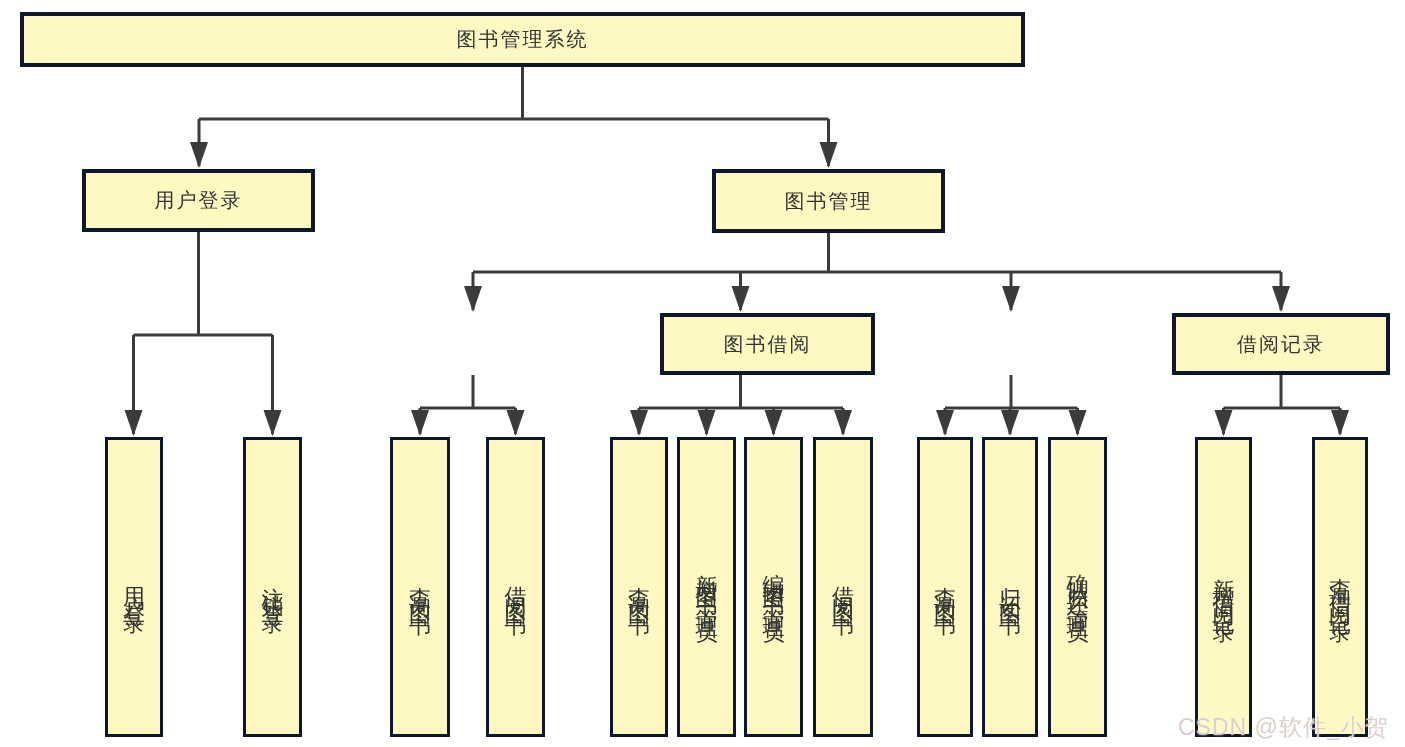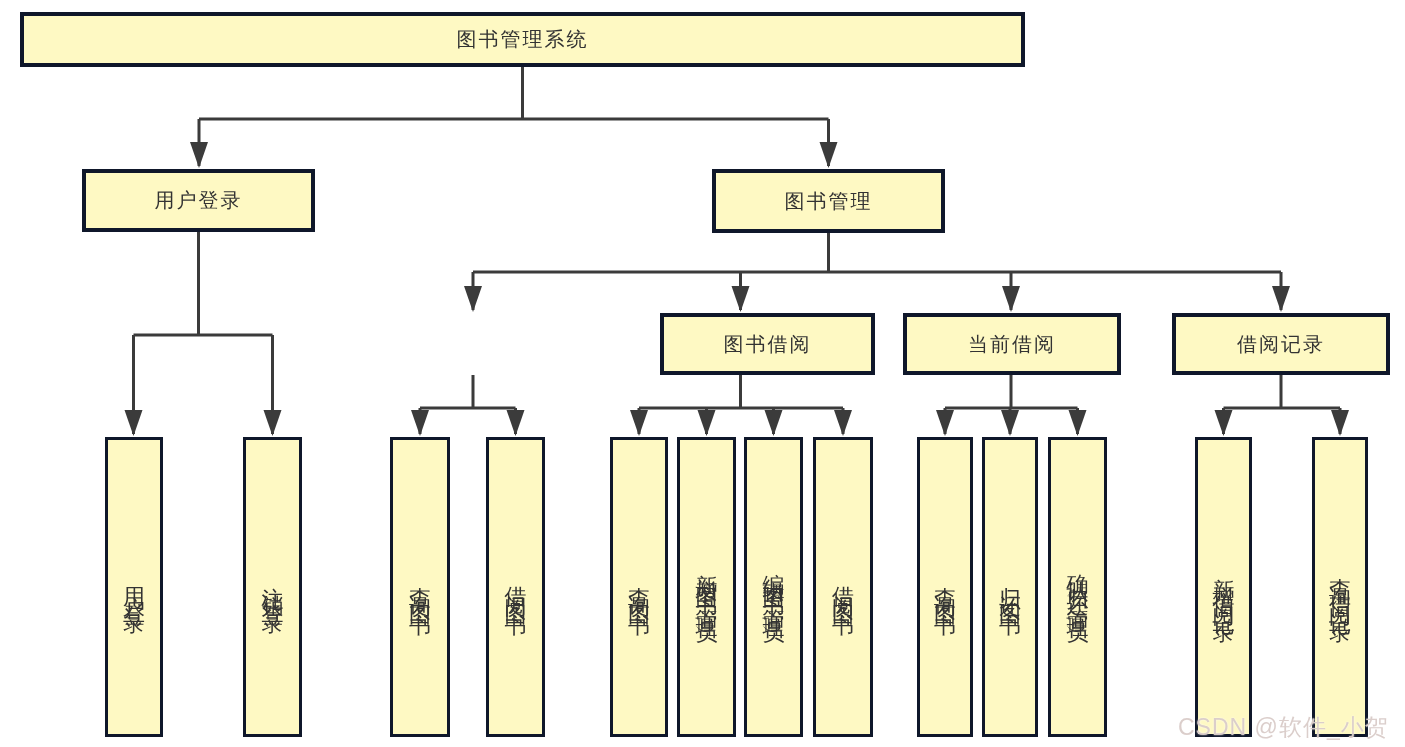--- a/index.html
+++ b/index.html
@@ -62,21 +62,20 @@
       <polygon points="1331,410 1349,410 1340,436"></polygon>
     </g>
   </svg>
 
   <div class="box" style="left:20px;top:12px;width:1005px;height:55px;">图书管理系统</div>
 
   <div class="box lvl" style="left:82px;top:169px;width:233px;height:63px;">用户登录</div>
   <div class="box lvl" style="left:712px;top:169px;width:233px;height:64px;">图书管理</div>
 
   <div class="box lvl" style="left:636px;top:313px;width:215px;height:62px;margin-left:24px;">图书借阅</div>
-  <div class="box lvl" style="left:903px;top:313px;width:218px;height:62px;">当前借阅</div>
   <div class="box lvl" style="left:1172px;top:313px;width:218px;height:62px;">借阅记录</div>
 
   <div class="box leaf" style="left:105px;width:58px;">用户登录</div>
   <div class="box leaf" style="left:243px;width:59px;">注销登录</div>
 
   <div class="box leaf" style="left:390px;width:60px;">查询图书</div>
   <div class="box leaf" style="left:486px;width:59px;">借阅图书</div>
 
   <div class="box leaf" style="left:610px;width:58px;">查询图书</div>
   <div class="box leaf tight" style="left:677px;width:59px;">新增图书（管理员）</div>

